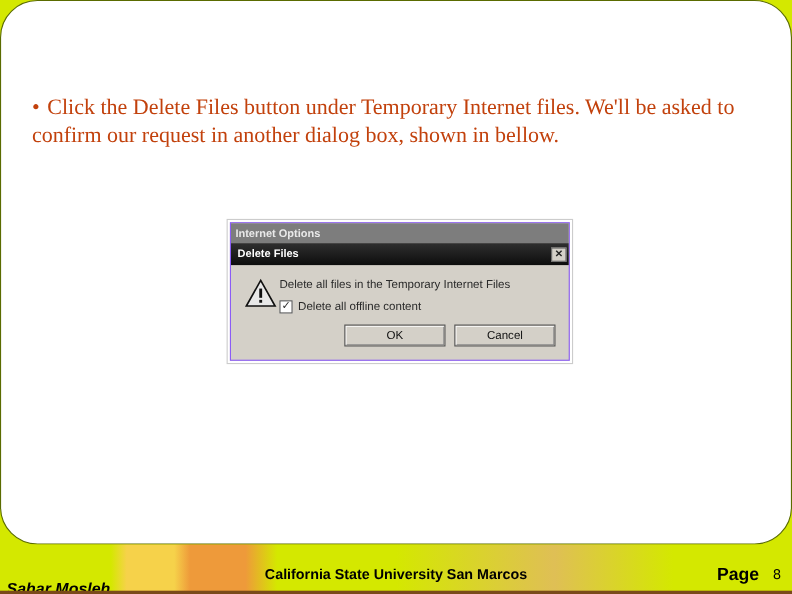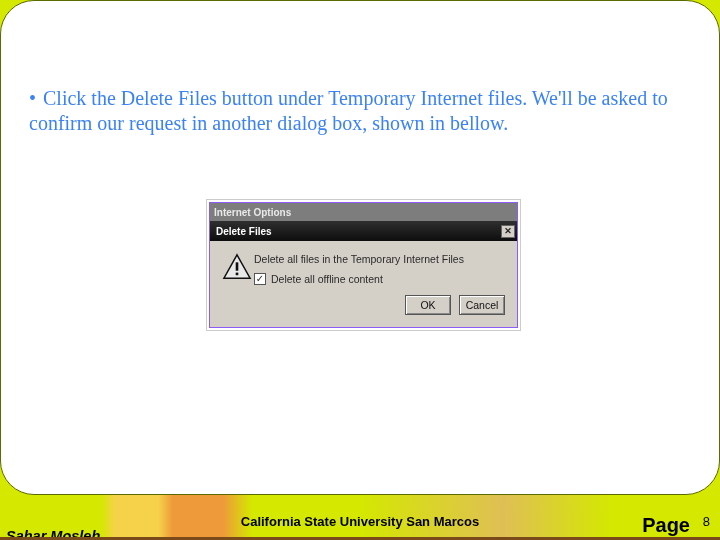--- a/index.html
+++ b/index.html
@@ -26,21 +26,21 @@
     border: 1px solid #5a6b00;
   }
   .bullet-block {
     position: absolute;
     top: 85px;
     left: 28px;
     right: 30px;
     font-family: "Times New Roman", Times, serif;
     font-size: 20px;
     line-height: 1.25;
-    color: #3b82f6;
+    color: #c2410c;
   }
   .bullet-block .dot {
     display: inline-block;
     width: 14px;
   }
   .dialog-wrapper {
     position: absolute;
     top: 198px;
     left: 205px;
     width: 315px;
@@ -109,21 +109,21 @@
     display: flex; align-items: center; justify-content: center;
     font-size: 10px; line-height: 1;
   }
   .dlg-buttons {
     display: flex;
     justify-content: flex-end;
     gap: 8px;
     padding: 0 12px 12px 12px;
   }
   .win-btn {
-    width: 46px; height: 20px;
+    width: 92px; height: 20px;
     background: #d4d0c8;
     border: 1px solid #555;
     box-shadow: inset 1px 1px 0 #fff, inset -1px -1px 0 #888;
     font-size: 10.5px;
     display: flex; align-items: center; justify-content: center;
     color: #111;
   }
   .footer-band {
     position: absolute;
     left: 0; right: 0;
@@ -151,21 +151,21 @@
     left: 0; right: 0;
     text-align: center;
     font-size: 13px;
     font-weight: bold;
     color: #000;
   }
   .footer-page {
     position: absolute;
     top: 514px;
     right: 30px;
-    font-size: 20px;
+    font-size: 16px;
     font-weight: bold;
     color: #000;
   }
   .footer-num {
     position: absolute;
     top: 514px;
     right: 10px;
     font-size: 13px;
     color: #000;
   }

